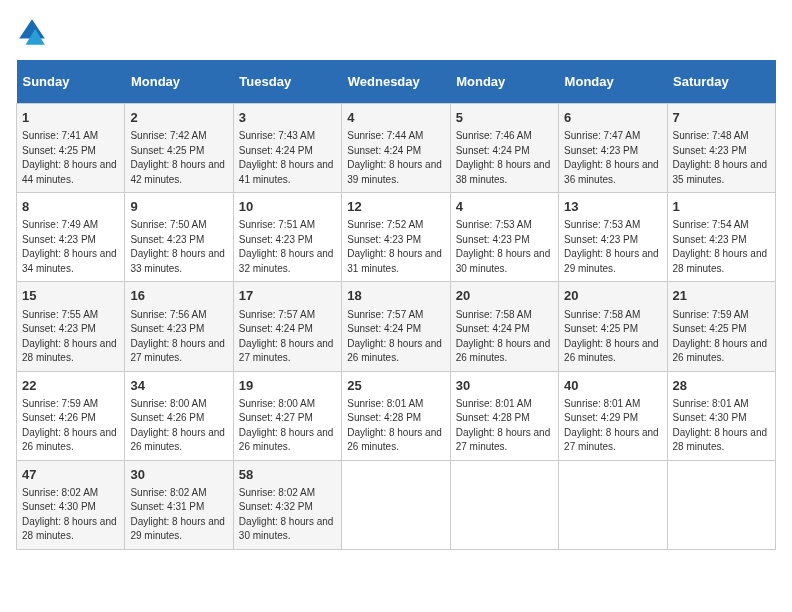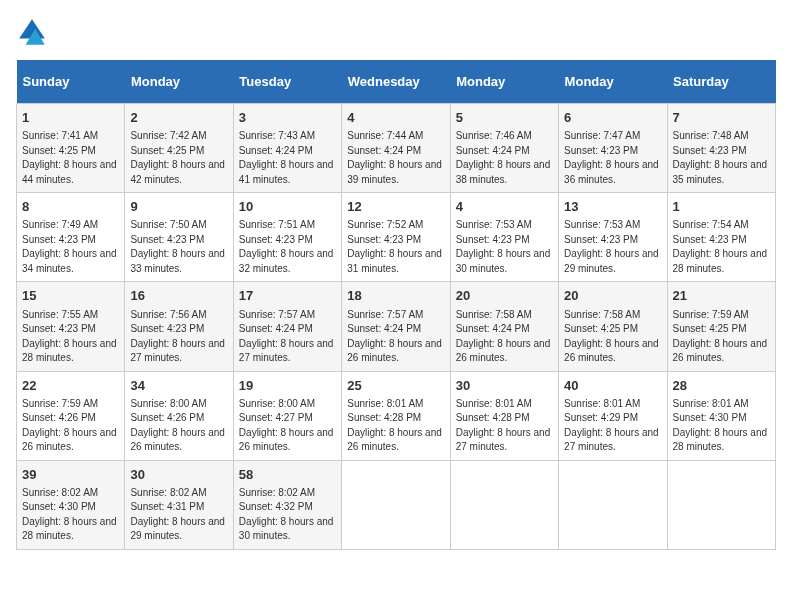--- a/index.html
+++ b/index.html
@@ -228,21 +228,21 @@
           <span class="day-num">40</span>
           <div class="cell-text">Sunrise: 8:01 AM<br>Sunset: 4:29 PM<br>Daylight: 8 hours and 27 minutes.</div>
         </td>
         <td>
           <span class="day-num">28</span>
           <div class="cell-text">Sunrise: 8:01 AM<br>Sunset: 4:30 PM<br>Daylight: 8 hours and 28 minutes.</div>
         </td>
       </tr>
       <tr>
         <td>
-          <span class="day-num">39</span>
+          <span class="day-num">47</span>
           <div class="cell-text">Sunrise: 8:02 AM<br>Sunset: 4:30 PM<br>Daylight: 8 hours and 28 minutes.</div>
         </td>
         <td>
           <span class="day-num">30</span>
           <div class="cell-text">Sunrise: 8:02 AM<br>Sunset: 4:31 PM<br>Daylight: 8 hours and 29 minutes.</div>
         </td>
         <td>
           <span class="day-num">58</span>
           <div class="cell-text">Sunrise: 8:02 AM<br>Sunset: 4:32 PM<br>Daylight: 8 hours and 30 minutes.</div>
         </td>

